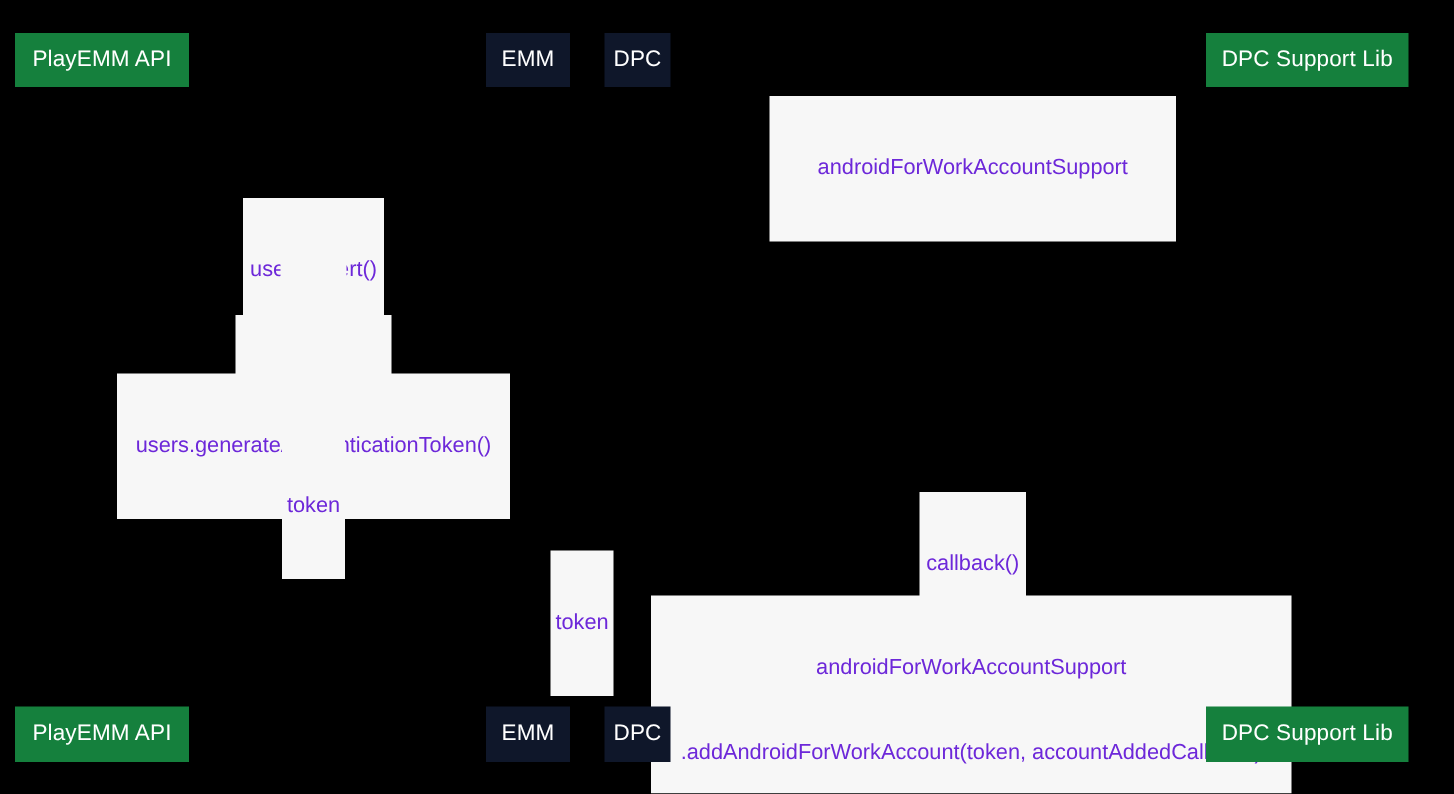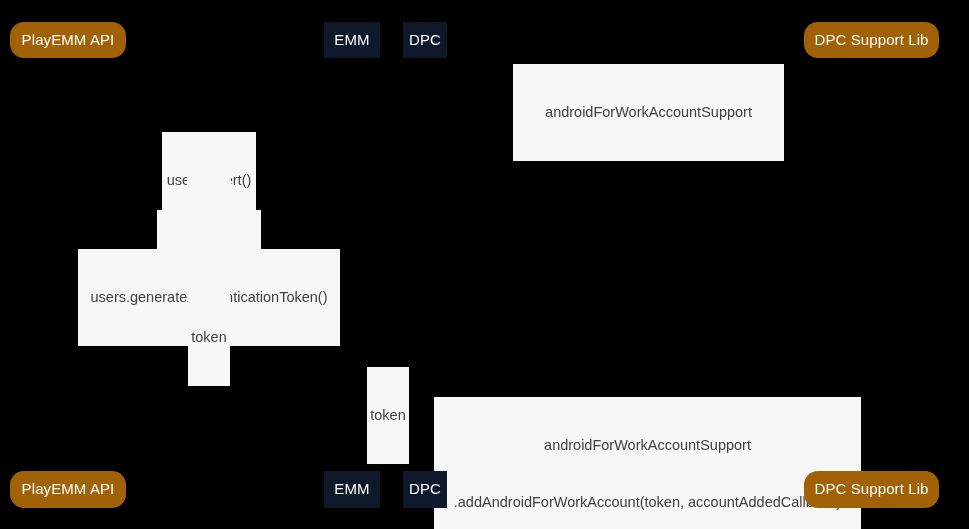--- a/index.html
+++ b/index.html
@@ -22,28 +22,28 @@
     display: flex;
     align-items: center;
     justify-content: center;
     color: #ffffff;
     font-size: 15px;
     line-height: 1.1;
     letter-spacing: 0.1px;
     white-space: nowrap;
     box-sizing: border-box;
   }
-  .participant.green { background: #a16207; border-radius: 14px; }
+  .participant.green { background: #15803d; }
   .participant.blue  { background: #0f172a; }
 
   
   .msg {
     position: absolute;
     background: #f7f7f7;
-    color: #404040;
+    color: #6d28d9;
     font-size: 14.5px;
     line-height: 19px;
     text-align: center;
     white-space: pre;
     box-sizing: border-box;
     padding: 1px 2px;
   }
   .msg .ln { display: block; }
   .msg.two-line { line-height: 19px; }
 </style>
@@ -77,20 +77,23 @@
   </div>
 
   <div class="msg" style="left:78px; top:249px; width:262px;">
     <span class="ln">users.generateAuthenticationToken()</span>
   </div>
 
   <div class="msg" style="left:188px; top:289px; width:42px;">
     <span class="ln">token</span>
   </div>
 
+  <div class="msg" style="left:613px; top:328px; width:71px;">
+    <span class="ln">callback()</span>
+  </div>
 
   <div class="msg" style="left:367px; top:367px; width:42px;">
     <span class="ln">token</span>
   </div>
 
   <div class="msg two-line" style="left:434px; top:397px; width:427px;">
     <span class="ln">androidForWorkAccountSupport</span>
     <span class="ln">.addAndroidForWorkAccount(token, accountAddedCallback)</span>
   </div>
 

